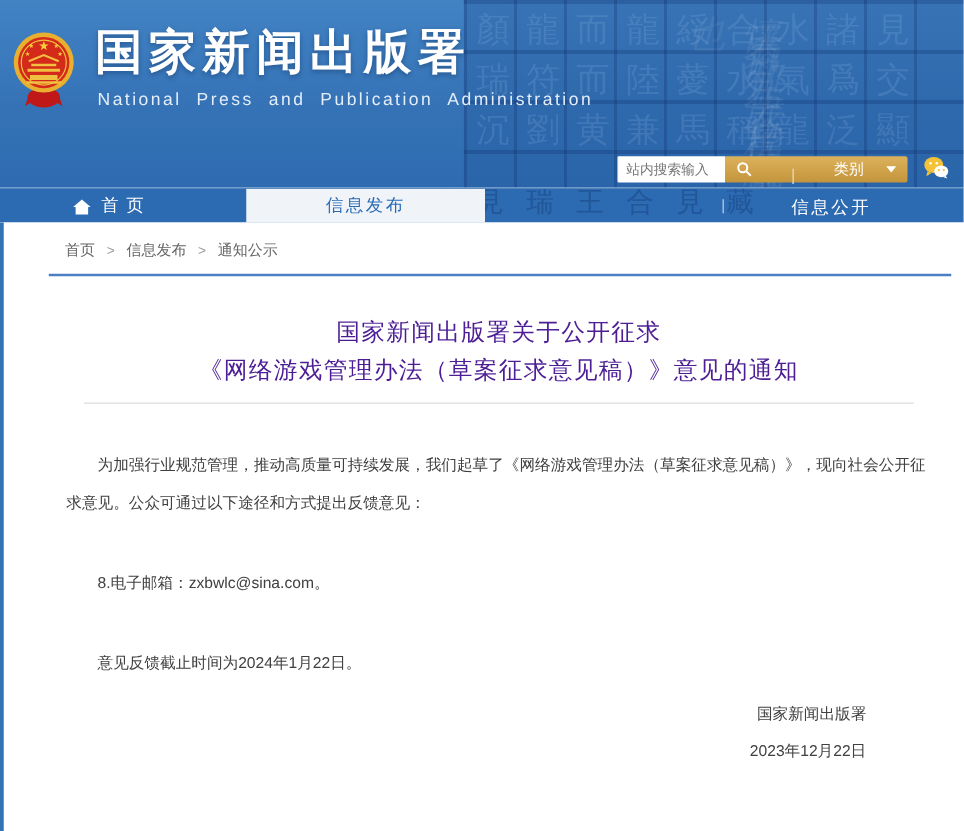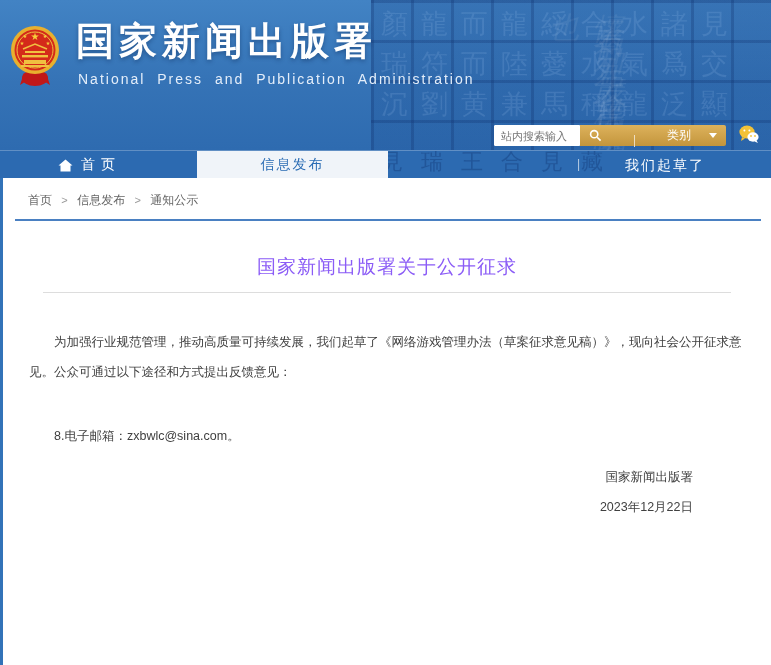--- a/index.html
+++ b/index.html
@@ -101,30 +101,31 @@
   .nav-disclosure { left: 605px; }
   .nav-sep {
     position: absolute; left: 577px; top: 0; z-index: 2;
     line-height: 27px; color: rgba(255,255,255,0.65); font-size: 12px;
   }
 
   
   .content {
     position: relative; height: 487px; background: #ffffff;
     border-left: 3px solid #3273b8;
+    padding-left: 24px;
   }
   .breadcrumb { padding: 14px 0 0 25px; font-size: 12px; color: #666; }
   .breadcrumb .bc-item { cursor: pointer; }
   .breadcrumb .bc-sep { margin: 0 6px; color: #999; font-size: 11px; }
   .breadcrumb-line { margin: 10px 10px 0 12px; border-bottom: 2px solid #4a80c2; }
 
   .article { padding: 0 26px; }
   .article-title {
     margin-top: 31px; text-align: center;
-    color: #8b5cf6; font-size: 19px; line-height: 30px; font-weight: 500;
+    color: #4c1d95; font-size: 19px; line-height: 30px; font-weight: 500;
     letter-spacing: 1px;
   }
   .meta { margin-top: 24px; text-align: center; color: #7f7f7f; font-size: 12.5px; }
   .meta .date { margin-right: 18px; }
   .meta .fs { margin: 0 3px; cursor: pointer; }
   .divider { margin: 10px 14px 0 14px; border-bottom: 1px solid #dddddd; }
 
   .paragraphs { margin-top: 13px; font-size: 12.5px; color: #404040; line-height: 30px; }
   .paragraphs p { text-indent: 2em; margin-top: 34px; }
 
@@ -202,45 +203,47 @@
       </svg>
     </span>
     <span>首页</span>
   </div>
 
   <div class="nav-tab-active">信息发布</div>
 
 
   <div class="nav-sep">|</div>
 
-  <div class="nav-plain nav-disclosure">我们起草了</div>
+  <div class="nav-plain nav-disclosure">信息公开</div>
 </div>
 
 <div class="content">
 
   <div class="breadcrumb">
     <span class="bc-item">首页</span>
     <span class="bc-sep">&gt;</span>
     <span class="bc-item">信息发布</span>
     <span class="bc-sep">&gt;</span>
     <span class="bc-item">通知公示</span>
   </div>
   <div class="breadcrumb-line"></div>
 
   <div class="article">
     <div class="article-title">
       <div>国家新闻出版署关于公开征求</div>
+      <div>《网络游戏管理办法（草案征求意见稿）》意见的通知</div>
     </div>
 
 
     <div class="divider"></div>
 
     <div class="paragraphs">
       <p>为加强行业规范管理，推动高质量可持续发展，我们起草了《网络游戏管理办法（草案征求意见稿）》，现向社会公开征求意见。公众可通过以下途径和方式提出反馈意见：</p>
       <p>8.电子邮箱：zxbwlc@sina.com。</p>
+      <p>意见反馈截止时间为2024年1月22日。</p>
     </div>
 
     <div class="signature">
       <div>国家新闻出版署</div>
       <div>2023年12月22日</div>
     </div>
 
   </div>
 </div>
 

